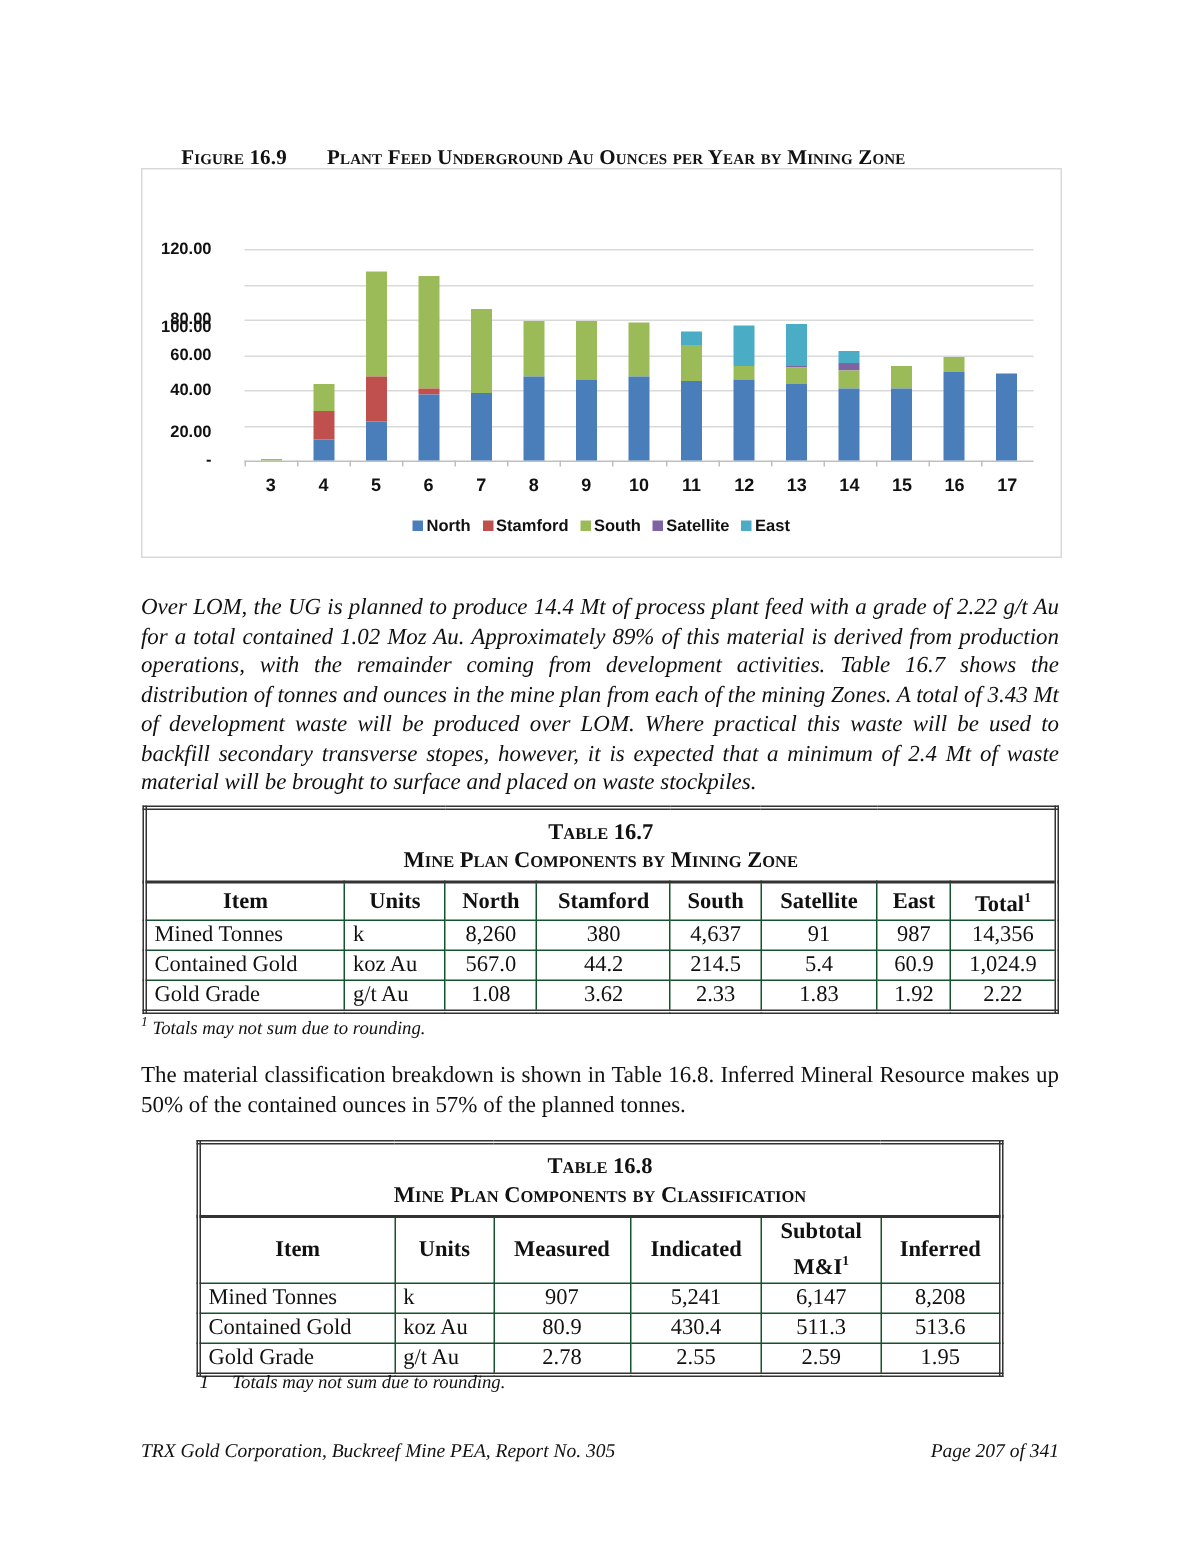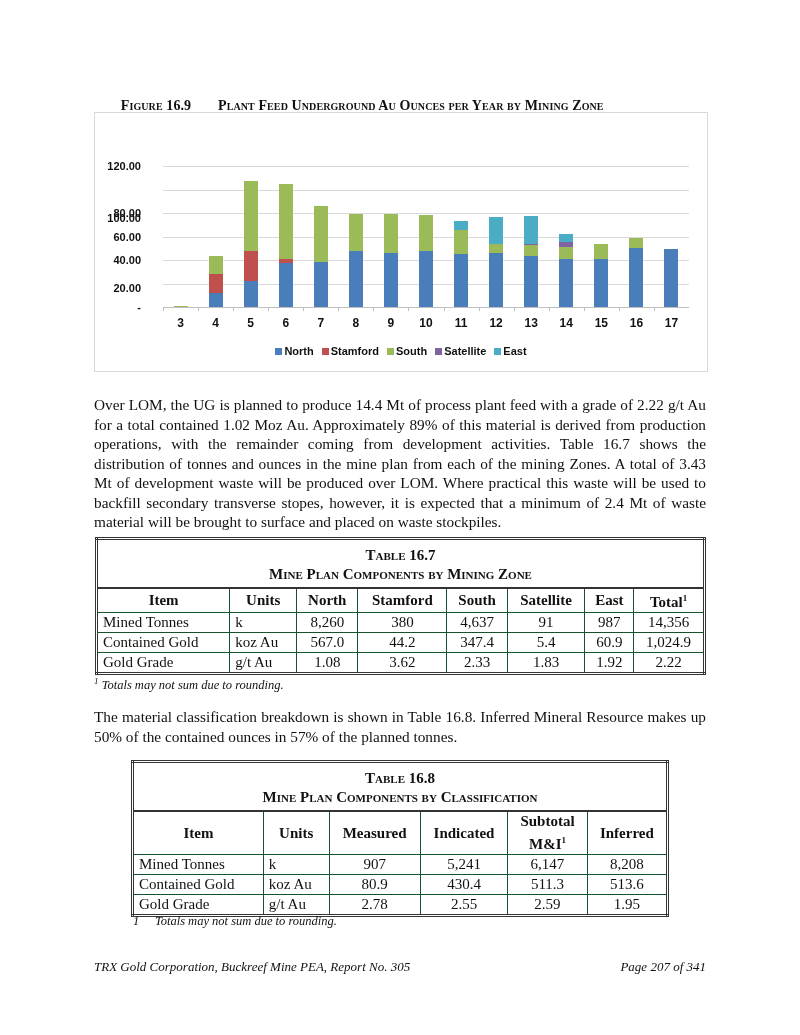--- a/index.html
+++ b/index.html
@@ -14,21 +14,21 @@
   .axis-line { position: absolute; left: 0; right: 0; height: 1px; background: #bfbfbf; }
   .ytick { position: absolute; right: 548px; width: 60px; text-align: right; font-family: "Liberation Sans", sans-serif; font-weight: bold; font-size: 11px; transform: translateY(-50%); }
   .xtick { position: absolute; top: 150px; width: 35px; text-align: center; font-family: "Liberation Sans", sans-serif; font-weight: bold; font-size: 12px; }
   .tickmark { position: absolute; top: 141px; width: 1px; height: 4px; background: #bfbfbf; }
   .bar { position: absolute; bottom: 0; width: 14px; display: flex; flex-direction: column-reverse; }
   .seg { width: 100%; }
   .legend { position: absolute; left: 0; right: 0; top: 232px; text-align: center; font-family: "Liberation Sans", sans-serif; font-weight: bold; font-size: 11px; }
   .legend-item { display: inline-block; margin: 0 4px; }
   .legend-swatch { display: inline-block; width: 7px; height: 7px; margin-right: 2px; vertical-align: 0px; }
   .para { position: absolute; left: 94px; width: 612px; font-size: 15.3px; line-height: 19.5px; text-align: justify; }
-  .para1 { top: 395px; }
+  .para1 { top: 395px; font-style: italic; }
   .para2 { top: 707px; }
   table.dtable { border-collapse: collapse; position: absolute; font-size: 15px; border: 3px double #333; }
   table.dtable td, table.dtable th { border: 1px solid #14532d; padding: 0 5px; line-height: 19px; }
   table.dtable th { font-weight: bold; }
   .t-title { text-align: center; font-weight: bold; font-size: 15px; line-height: 19px; padding: 6px 0 3px 0 !important; border-bottom: 2px solid #333 !important; }
   .num { text-align: center; }
   .footnote { position: absolute; font-style: italic; font-size: 12.5px; }
   .footer { position: absolute; left: 94px; width: 612px; top: 958px; font-style: italic; font-size: 13px; line-height: 17px; }
   .footer .right { position: absolute; right: 0; top: 0; }
   sup { font-size: 9px; }
@@ -185,21 +185,21 @@
     <td class="num">4,637</td>
     <td class="num">91</td>
     <td class="num">987</td>
     <td class="num">14,356</td>
   </tr>
   <tr>
     <td>Contained Gold</td>
     <td>koz Au</td>
     <td class="num">567.0</td>
     <td class="num">44.2</td>
-    <td class="num">347.4</td>
+    <td class="num">214.5</td>
     <td class="num">5.4</td>
     <td class="num">60.9</td>
     <td class="num">1,024.9</td>
   </tr>
   <tr>
     <td>Gold Grade</td>
     <td>g/t Au</td>
     <td class="num">1.08</td>
     <td class="num">3.62</td>
     <td class="num">2.33</td>

